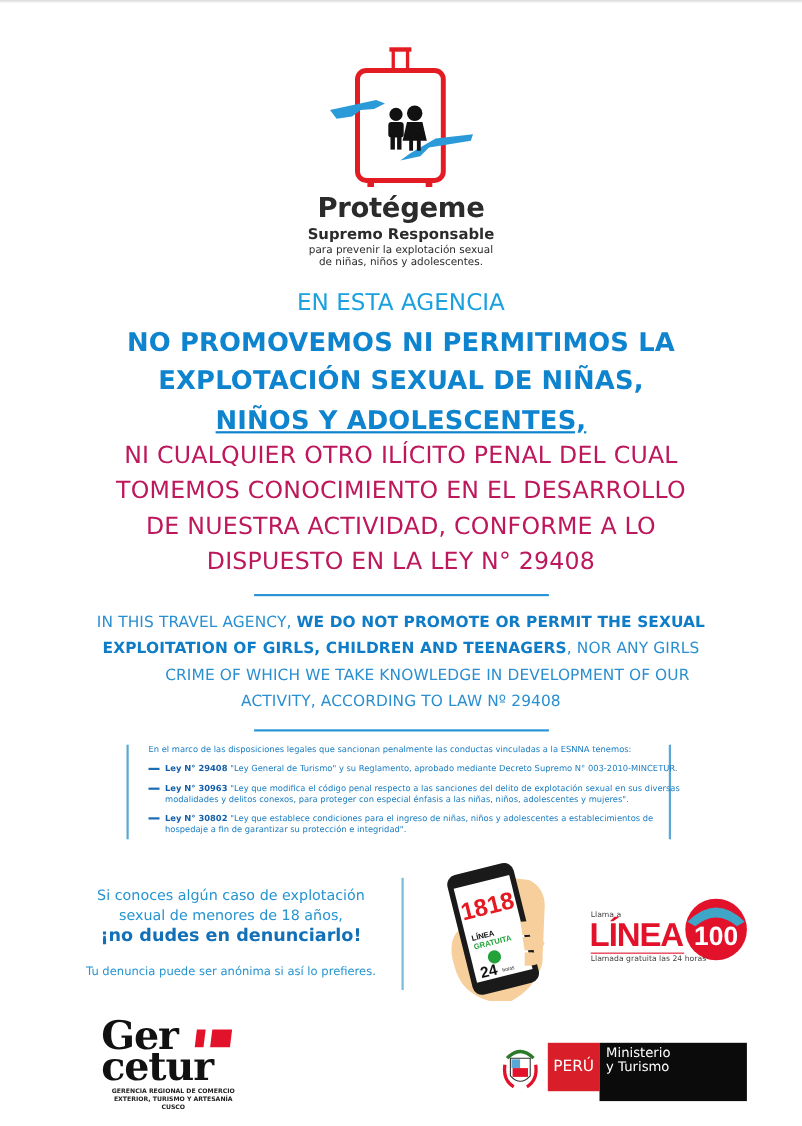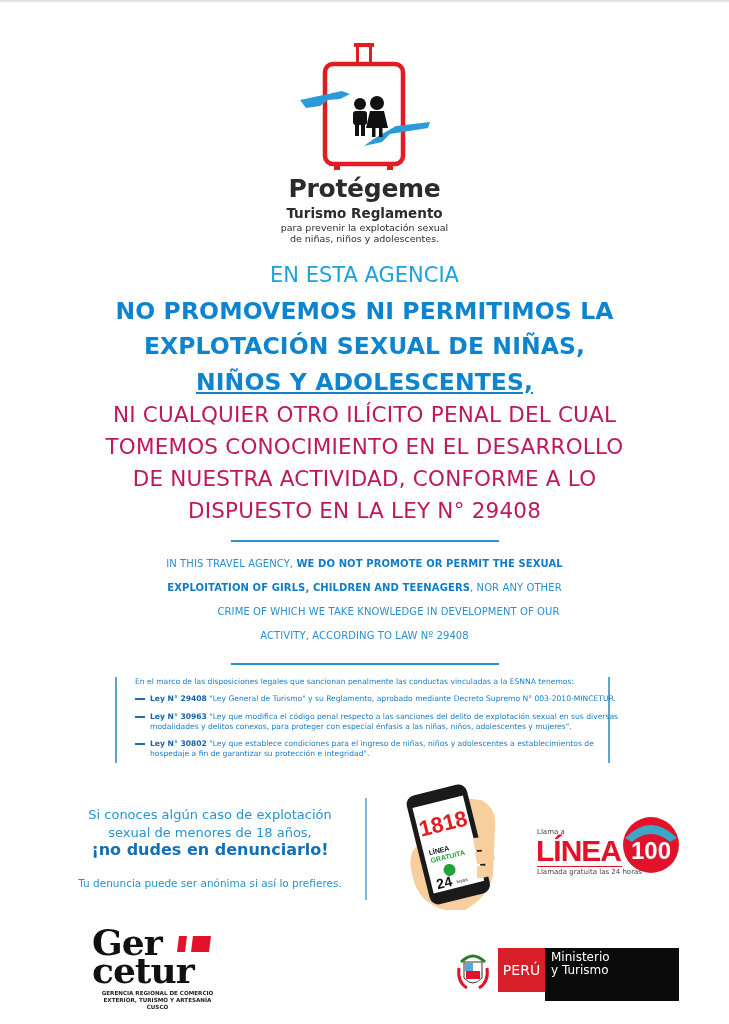--- a/index.html
+++ b/index.html
@@ -17,21 +17,21 @@
   .brand-sub { top: 205px; font-size: 13.5px; color: #2b2b2b; font-weight: bold; }
   .brand-desc { font-size: 9.5px; color: #2b2b2b; line-height: 11px; }
 
   
   .es-kicker { top: 263px; font-size: 21px; color: #1ba1de; }
   .es-head { font-size: 23.5px; font-weight: bold; color: #0e84cf; letter-spacing: 0.1px; }
   .es-body { font-size: 21.5px; color: #be185d; letter-spacing: 0.2px; }
 
   .rule { height: 2px; background: #2a95d6; }
 
-  .en { font-size: 10px; color: #2a8fd0; letter-spacing: 0.1px; }
+  .en { font-size: 14px; color: #2a8fd0; letter-spacing: 0.1px; }
   .en b { color: #0e7cc6; font-weight: bold; }
 
   
   .legal-bar { width: 2px; background: #5aa7d6; }
   .legal { font-size: 7.6px; color: #1b7dc2; white-space: nowrap; line-height: 10px; }
   .legal .dash { display: inline-block; width: 10px; height: 2px; background: #1b6db3; vertical-align: middle; margin-right: 5px; }
   .legal b { color: #1560a8; }
 
   
   .call { font-size: 13px; color: #2594cf; text-align: center; line-height: 17px; }
@@ -73,39 +73,39 @@
   <circle cx="62" cy="66" r="6" fill="#111"></circle>
   <rect x="55" y="73" width="14" height="14" rx="3" fill="#111"></rect>
   <rect x="57" y="86" width="4" height="12" fill="#111"></rect>
   <rect x="63" y="86" width="4" height="12" fill="#111"></rect>
   <circle cx="79" cy="65" r="7" fill="#111"></circle>
   <path d="M72 73 L86 73 L90 90 L68 90 Z" fill="#111"></path>
   <rect x="74" y="89" width="3.5" height="10" fill="#111"></rect>
   <rect x="81" y="89" width="3.5" height="10" fill="#111"></rect>
 </svg>
 <div class="abs center brand-title">Protégeme</div>
-<div class="abs center brand-sub">Turismo Reglamento</div>
+<div class="abs center brand-sub">Supremo Responsable</div>
 <div class="abs center brand-desc" style="top:222px;">para prevenir la explotación sexual</div>
 <div class="abs center brand-desc" style="top:233px;">de niñas, niños y adolescentes.</div>
 
 <div class="abs center es-kicker">EN ESTA AGENCIA</div>
 <div class="abs center es-head" style="top:297px;">NO PROMOVEMOS NI PERMITIMOS  LA</div>
 <div class="abs center es-head" style="top:332px;">EXPLOTACIÓN SEXUAL DE NIÑAS,</div>
 <div class="abs center es-head" style="top:368px;text-decoration:underline;">NIÑOS Y ADOLESCENTES,</div>
 <div class="abs center es-body" style="top:402px;">NI CUALQUIER OTRO ILÍCITO PENAL DEL CUAL</div>
 <div class="abs center es-body" style="top:434px;">TOMEMOS CONOCIMIENTO EN EL DESARROLLO</div>
 <div class="abs center es-body" style="top:466px;">DE NUESTRA ACTIVIDAD, CONFORME A LO</div>
 <div class="abs center es-body" style="top:498px;">DISPUESTO EN LA LEY N° 29408</div>
 
 <div class="abs rule" style="left:231px; top:540px; width:268px;"></div>
 <div class="abs center en" style="top:558px;">
   <span>IN THIS TRAVEL AGENCY, </span><b>WE DO NOT PROMOTE OR PERMIT THE SEXUAL</b>
 </div>
 <div class="abs center en" style="top:582px;">
-  <b>EXPLOITATION OF GIRLS, CHILDREN AND TEENAGERS</b><span>, NOR ANY OTHER</span>
+  <b>EXPLOITATION OF GIRLS, CHILDREN AND TEENAGERS</b><span>, NOR ANY GIRLS</span>
 </div>
 <div class="abs center en" style="top:606px;padding-left:48px;">CRIME OF WHICH WE TAKE KNOWLEDGE IN DEVELOPMENT OF OUR</div>
 <div class="abs center en" style="top:630px;">ACTIVITY, ACCORDING TO LAW Nº 29408</div>
 <div class="abs rule" style="left:231px; top:663px; width:268px;"></div>
 
 <div class="abs legal-bar" style="left:115px; top:677px; height:86px;"></div>
 <div class="abs legal-bar" style="left:608px; top:677px; height:86px;"></div>
 <div class="abs legal" style="left:135px; top:677px;">En el marco de las disposiciones legales que sancionan penalmente las conductas vinculadas a la ESNNA tenemos:</div>
 
 <div class="abs legal" style="left:135px; top:694px;">

